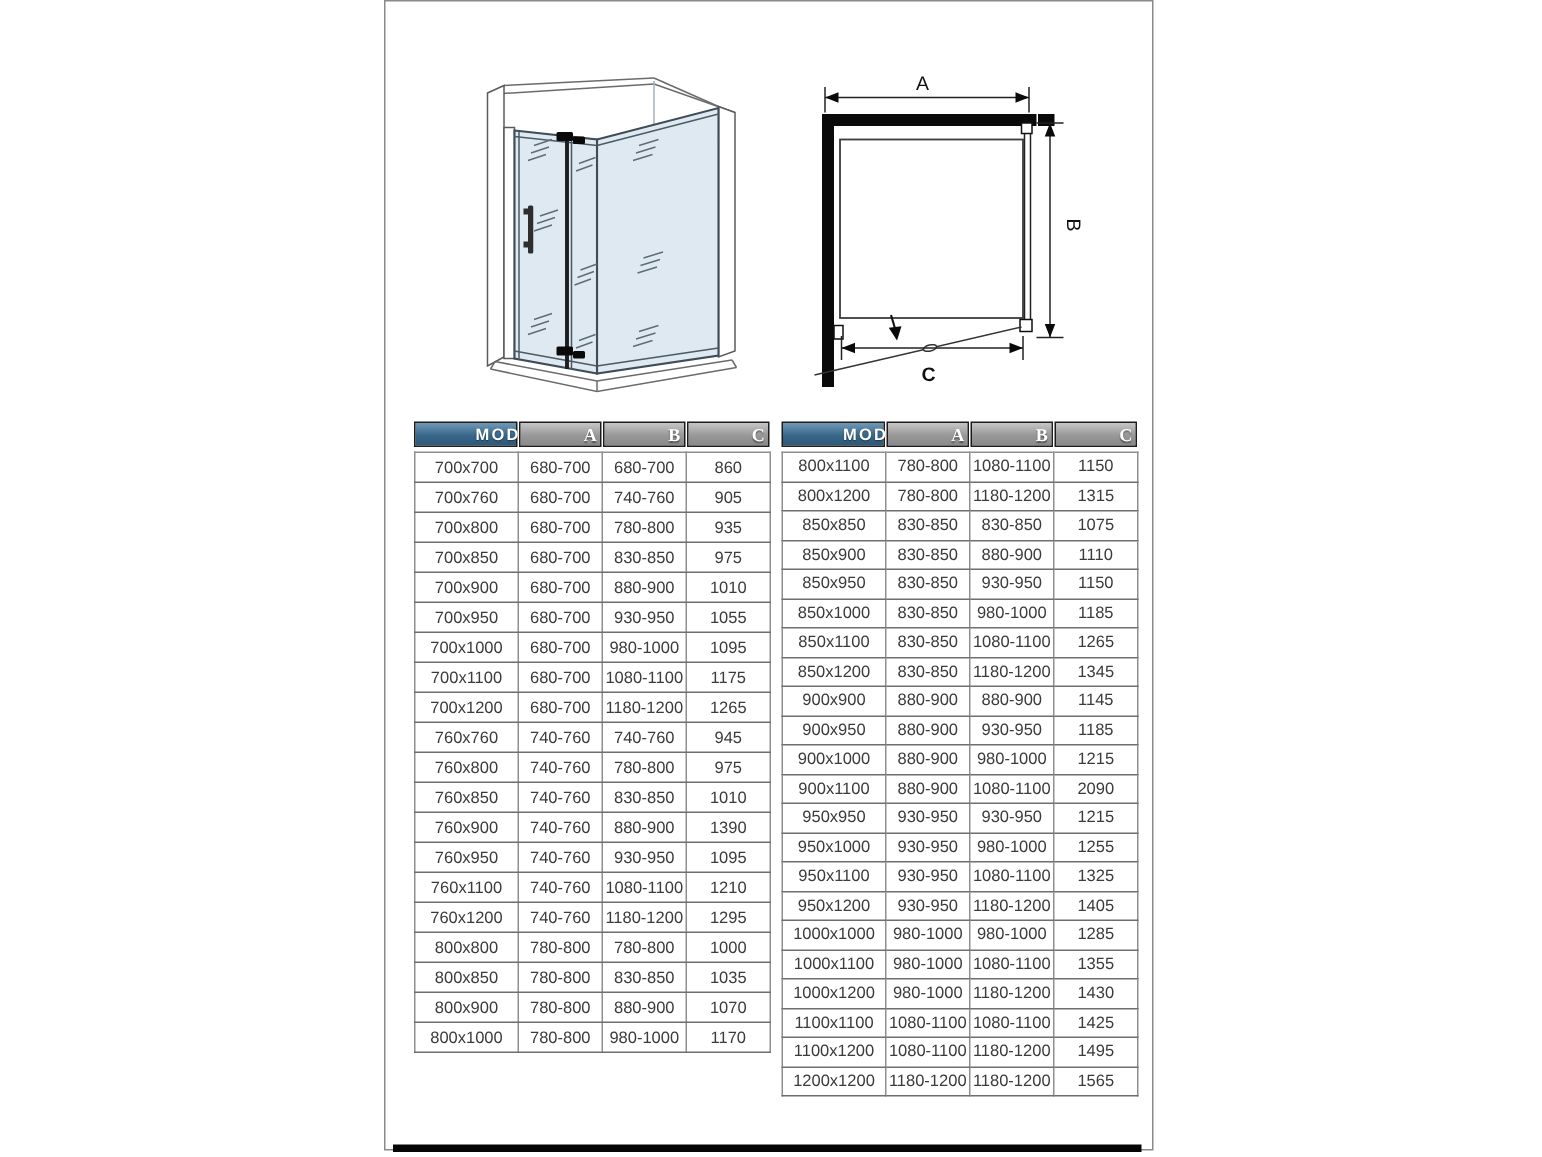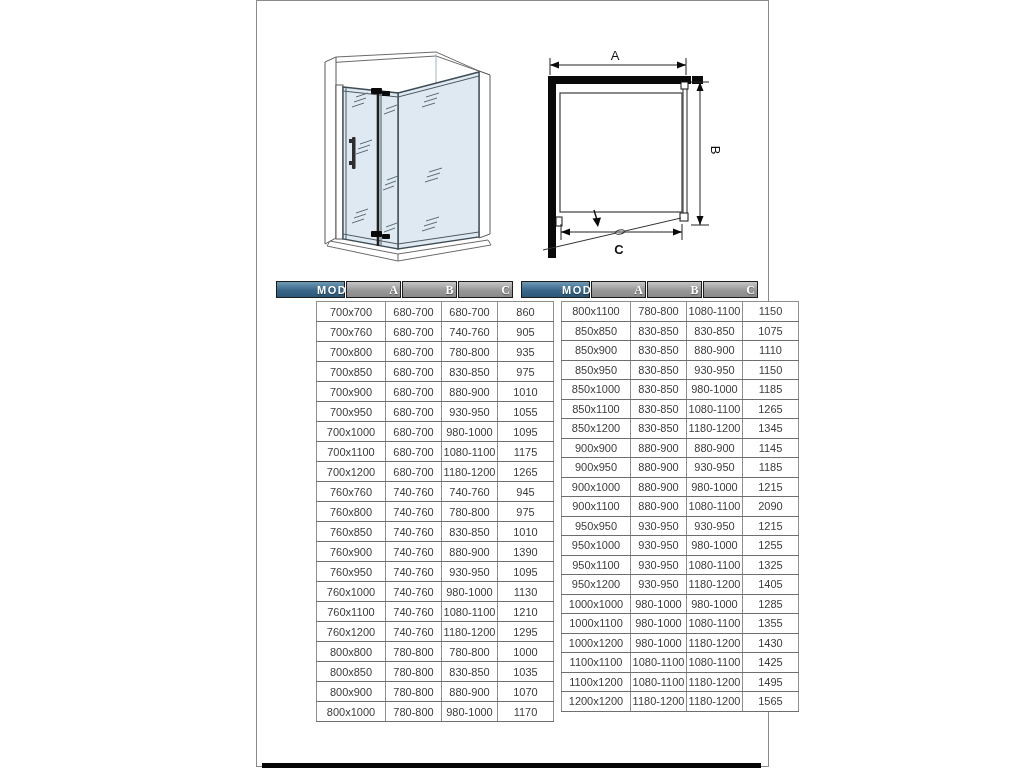--- a/index.html
+++ b/index.html
@@ -32,21 +32,21 @@
   .hcell.model{
     width:69px;font-size:11px;letter-spacing:1.5px;
     background:linear-gradient(#6f9ab6,#39678a 55%,#2c5878);
   }
   .hcell.abc{
     width:55px;font-size:12px;font-family:"Liberation Serif",serif;
     background:linear-gradient(#c6c6c6,#989898 55%,#8a8a8a);
   }
   table.body{
     border-collapse:collapse;margin-top:3px;background:#fff;
-    border:1px solid #3f3f3f;table-layout:fixed;width:237px;margin-left:40px;
+    border:1px solid #3f3f3f;table-layout:fixed;width:237px;
   }
   table.body td{
     border:1px solid #8f8f8f;border-bottom:1px solid #6e6e6e;
     height:19px;padding:0;text-align:center;vertical-align:middle;
     font-size:11px;color:#3b3b3b;white-space:nowrap;overflow:hidden;
   }
   #table-right table.body td{height:18.5px;}
   table.body col.c-model{width:69px;}
   table.body col.c-a{width:56px;}
   table.body col.c-b{width:56px;}
@@ -277,26 +277,20 @@
           <td>880-900</td>
           <td>1390</td>
         </tr>
         <tr>
           <td>760x950</td>
           <td>740-760</td>
           <td>930-950</td>
           <td>1095</td>
         </tr>
         <tr>
-          <td>760x1000</td>
-          <td>740-760</td>
-          <td>980-1000</td>
-          <td>1130</td>
-        </tr>
-        <tr>
           <td>760x1100</td>
           <td>740-760</td>
           <td>1080-1100</td>
           <td>1210</td>
         </tr>
         <tr>
           <td>760x1200</td>
           <td>740-760</td>
           <td>1180-1200</td>
           <td>1295</td>
@@ -344,20 +338,26 @@
         <col class="c-c">
       </colgroup>
     <tbody>
         <tr>
           <td>800x1100</td>
           <td>780-800</td>
           <td>1080-1100</td>
           <td>1150</td>
         </tr>
         <tr>
+          <td>800x1200</td>
+          <td>780-800</td>
+          <td>1180-1200</td>
+          <td>1315</td>
+        </tr>
+        <tr>
           <td>850x850</td>
           <td>830-850</td>
           <td>830-850</td>
           <td>1075</td>
         </tr>
         <tr>
           <td>850x900</td>
           <td>830-850</td>
           <td>880-900</td>
           <td>1110</td>

